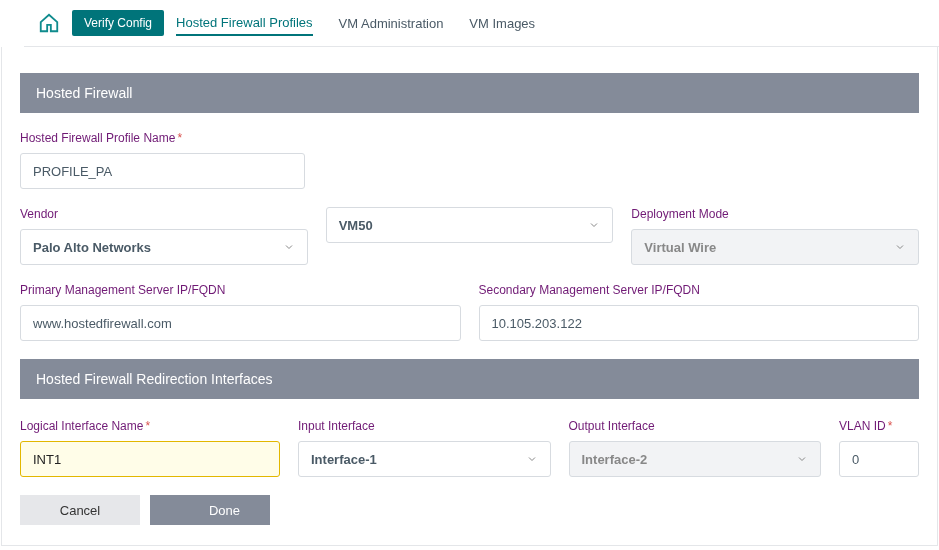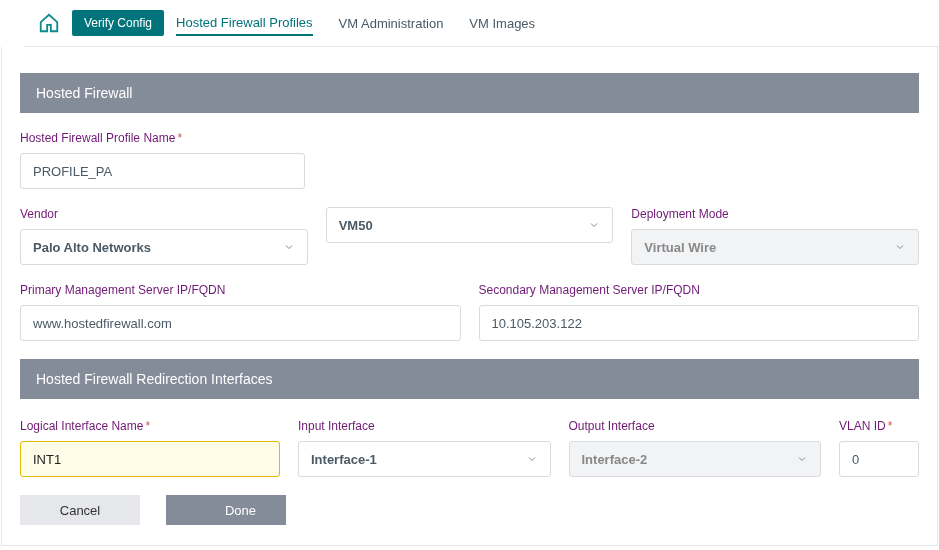--- a/index.html
+++ b/index.html
@@ -98,21 +98,21 @@
   .select.disabled { background: #f2f3f5; color: #888; }
   .input.highlight { border: 1px solid #e2b700; background: #fffde8; color:#222; font-weight:500; }
   .input.small { text-align:left; }
 
   .chev {
     width: 12px;
     height: 12px;
     color: #888;
   }
 
-  .btn-row { display:flex; gap:26px; margin-top:4px;align-items:center; }
+  .btn-row { display:flex; gap:10px; margin-top:4px;align-items:center; }
   .btn {
     width: 120px;
     height: 30px;
     border:none;
     font-size:13px;
     cursor:pointer;
   }
   .btn.cancel { background:#e6e7ea; color:#333; }
   .btn.done { background:#848b99; color:#fff;padding-left:29px; }
 

